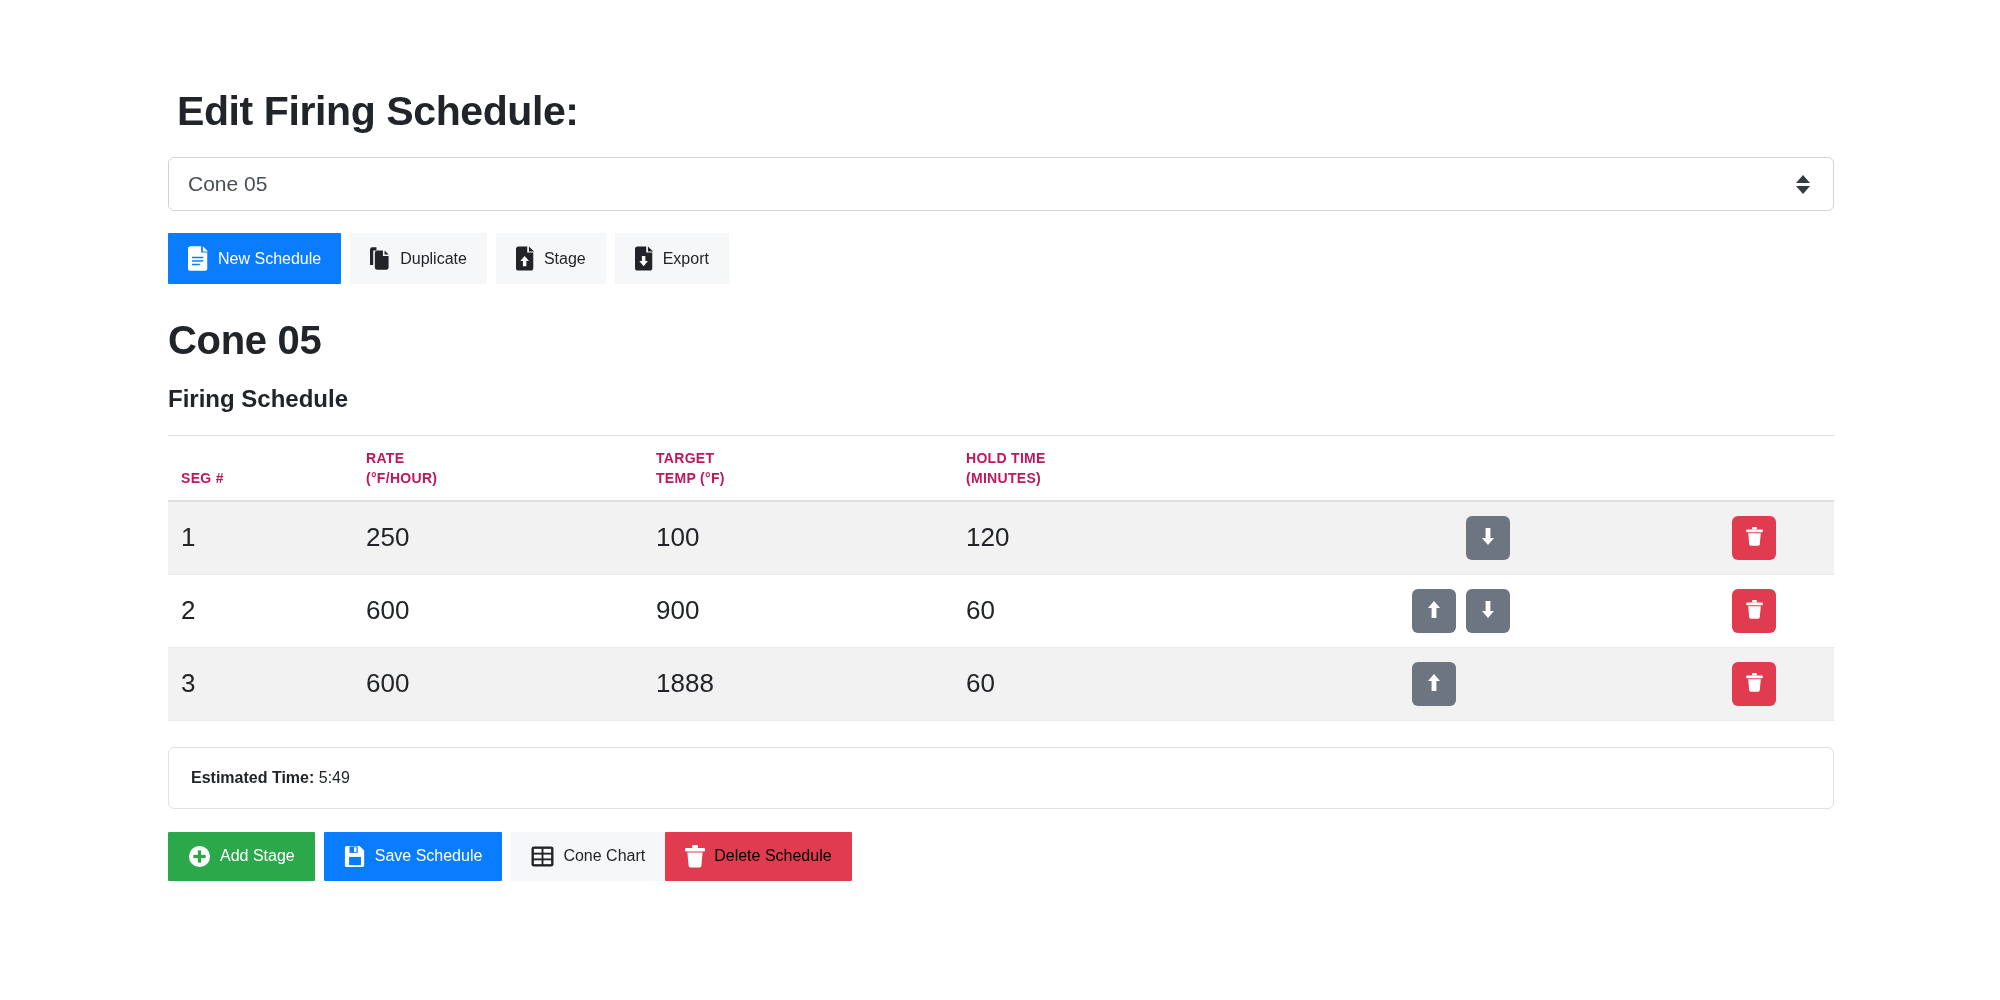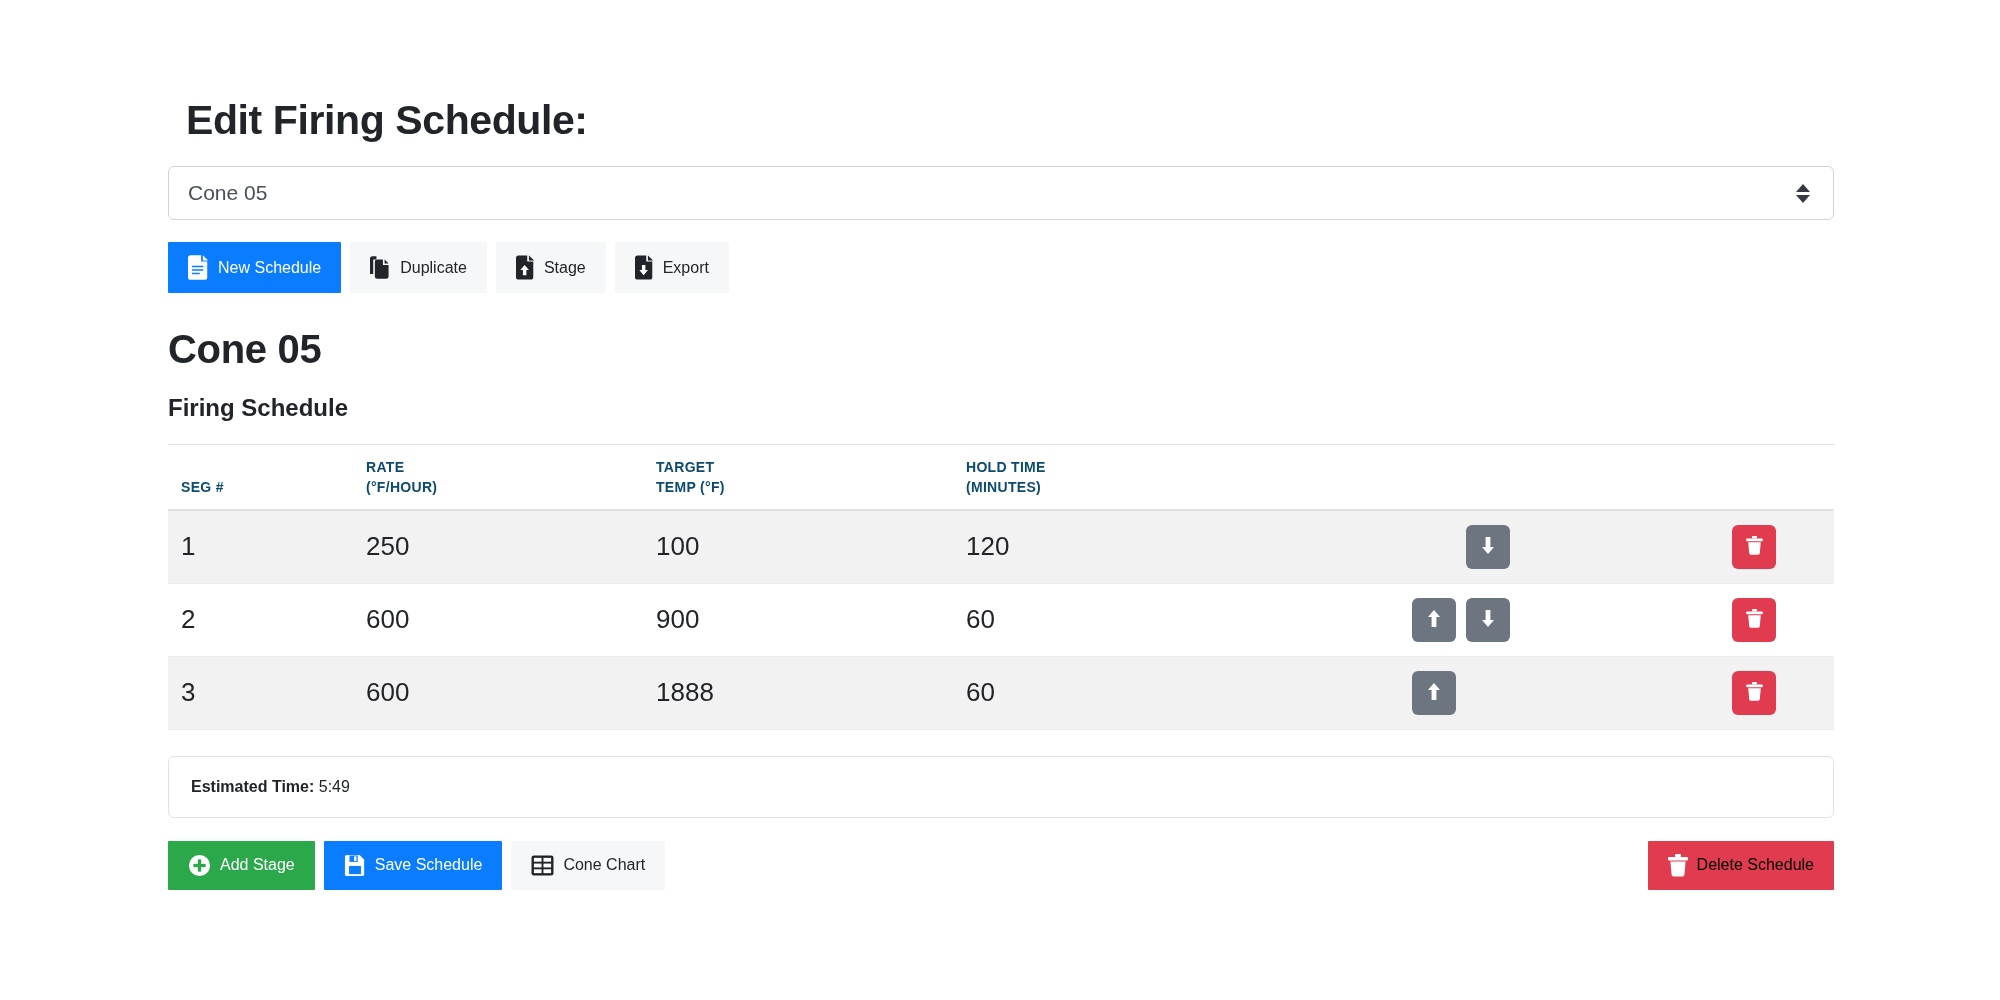--- a/index.html
+++ b/index.html
@@ -26,21 +26,21 @@
     top: 0;
     width: 1666px;
   }
 
   
   .page-title {
     font-size: 41px;
     font-weight: bold;
     letter-spacing: -0.4px;
     color: #212529;
-    margin: 18px;
+    margin: 9px;
     padding-top: 79px;
     line-height: 1.15;
   }
 
   
   .select-wrap {
     margin-top: 22px;
     position: relative;
     height: 54px;
   }
@@ -132,21 +132,21 @@
     width: 100%;
     border-collapse: collapse;
     table-layout: fixed;
   }
   table.schedule thead th {
     font-size: 14px;
     font-weight: bold;
     letter-spacing: 0.3px;
     text-transform: uppercase;
     text-align: left;
-    color: #0c4a6e;
+    color: #be185d;
     vertical-align: bottom;
     padding: 12px 0 11px 13px;
     border-top: 1px solid #dee2e6;
     border-bottom: 2px solid #dee2e6;
   }
   table.schedule thead th .hl { display: block; line-height: 1.45; }
   table.schedule tbody td {
     font-size: 26px;
     color: #212529;
     padding: 14px 0 14px 13px;
@@ -202,22 +202,21 @@
     font-size: 16px;
     color: #212529;
   }
   .est-box .est-label { font-weight: bold; }
 
   
   .footer-row {
     margin-top: 23px;
     display: flex;
     align-items: center;
-    justify-content: space-between;
-    gap: 35px;
+    justify-content: flex-start;
   }
   .footer-left { display: flex; gap: 9px; }
 </style>
 </head>
 <body>
 
 <div class="page">
   <div class="container">
 
     <h1 class="page-title">Edit Firing Schedule:</h1>

